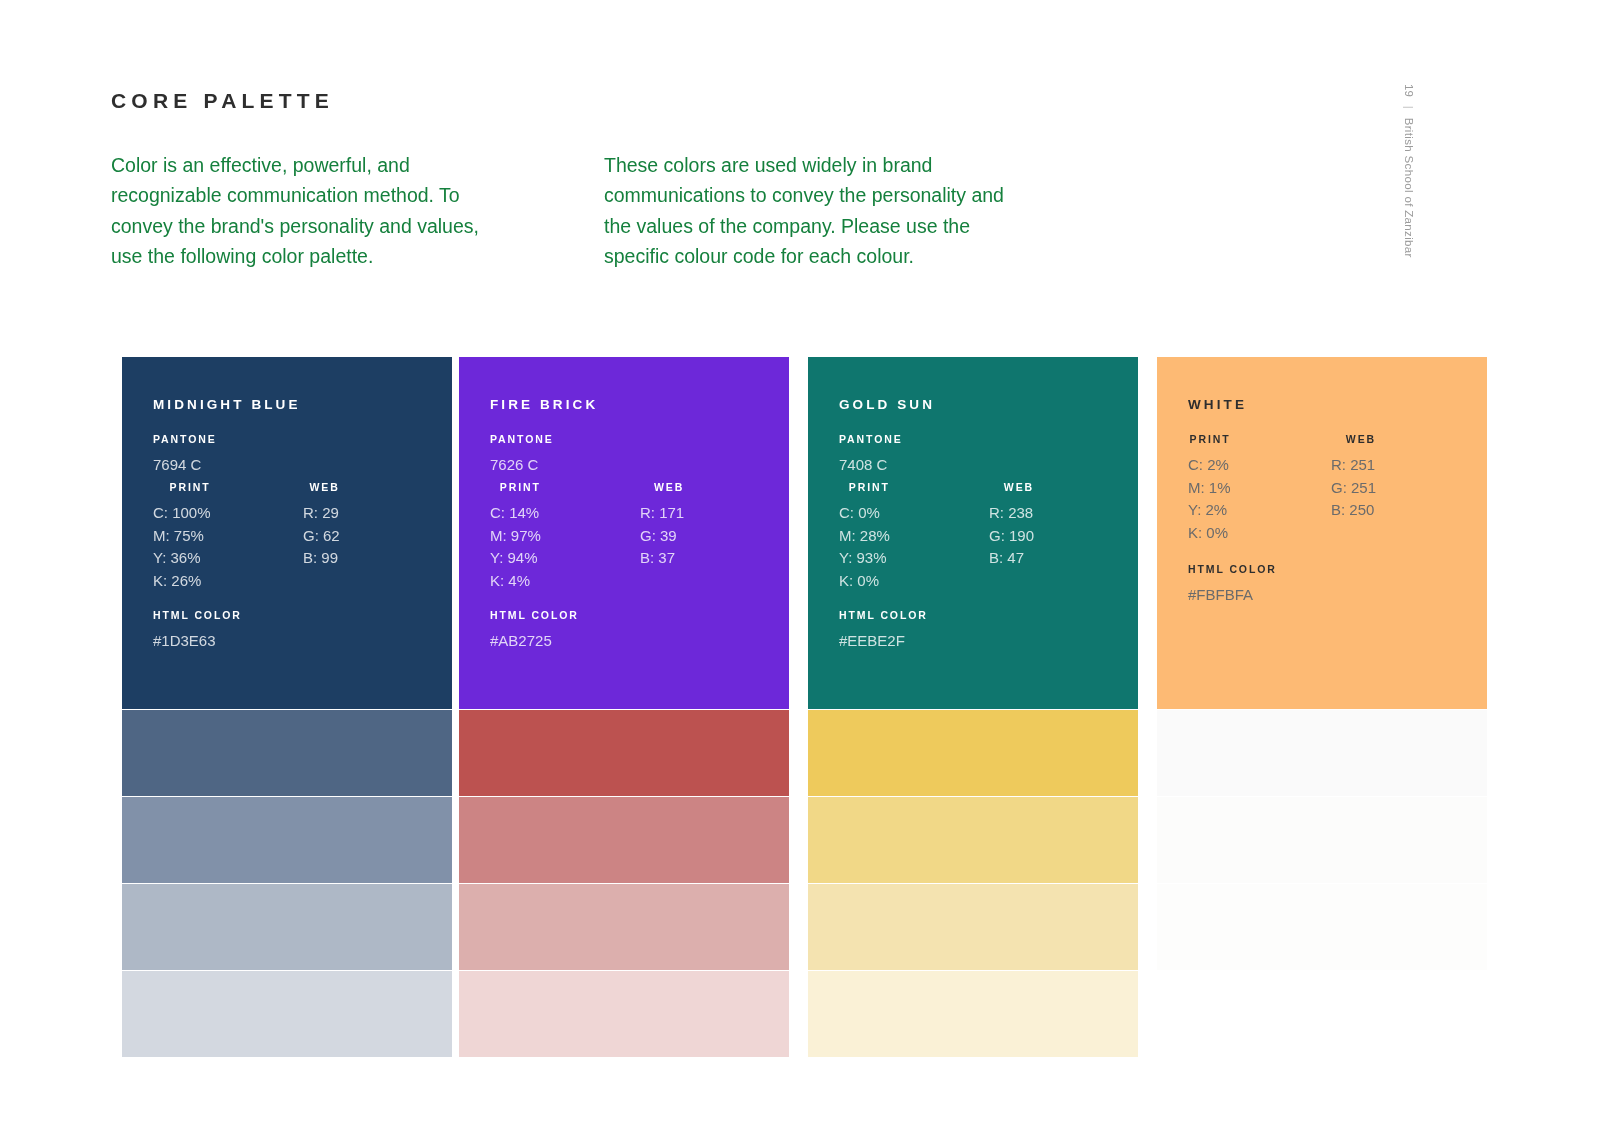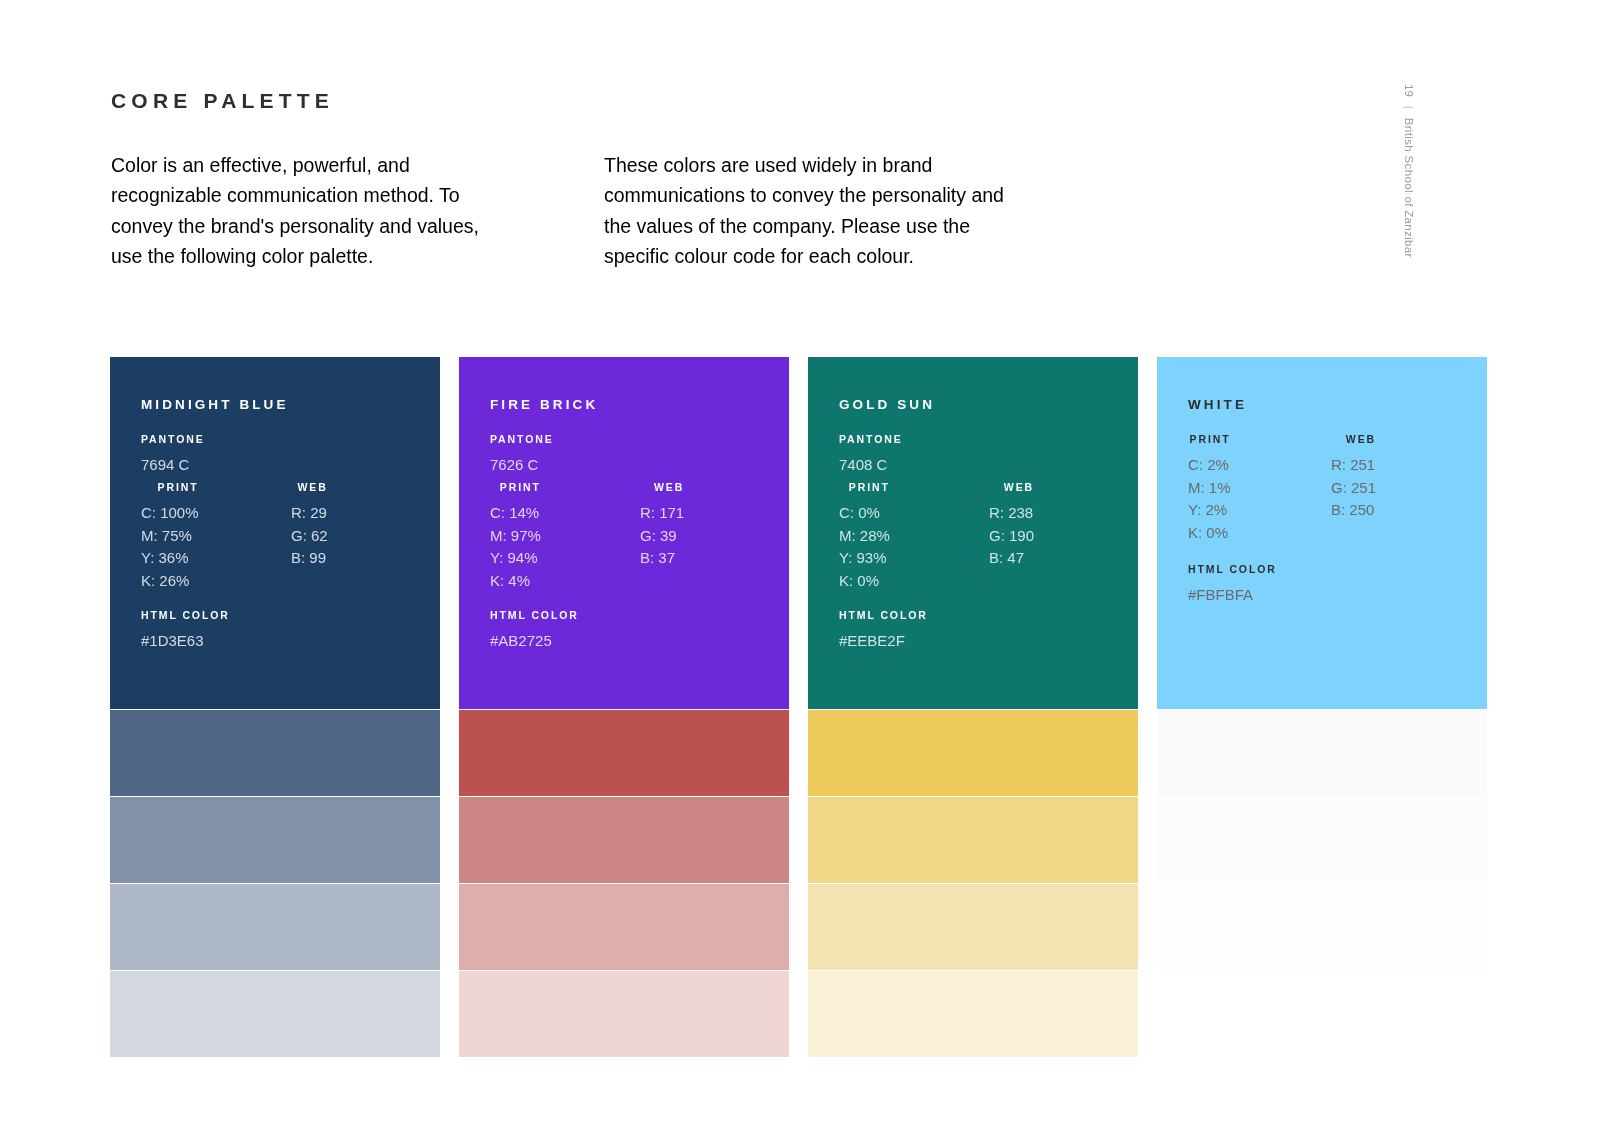--- a/index.html
+++ b/index.html
@@ -25,21 +25,21 @@
     font-weight: bold;
     letter-spacing: 5.2px;
     color: #2e2e2e;
   }
 
   .intro-col {
     position: absolute;
     top: 130px;
     font-size: 19.5px;
     line-height: 30.5px;
-    color: #000000;
+    color: #15803d;
     font-weight: 400;
   }
   #intro-col-left  { left: 111px; width: 400px; }
   #intro-col-right { left: 604px; width: 400px; }
 
   
   #side-footer {
     position: absolute;
     left: 1415px;
     top: 84px;
@@ -63,21 +63,21 @@
     position: absolute;
     left: 110px;
     top: 357px;
     width: 1380px;
   }
   .swatch-col {
     position: absolute;
     top: 0;
     width: 330px;
   }
-  #swatch-col-0 { left: 0px; }
+  #swatch-col-0 { left: 12px; }
   #swatch-col-1 { left: 349px; }
   #swatch-col-2 { left: 698px; }
   #swatch-col-3 { left: 1047px; }
 
   .swatch-main {
     position: relative;
     height: 352px;
     box-sizing: border-box;
   }
   .swatch-inner {
@@ -262,21 +262,21 @@
     </div>
     <div class="tints">
       <div class="tint" style="background: rgb(238, 202, 92);"></div>
       <div class="tint" style="background: rgb(241, 216, 135);"></div>
       <div class="tint" style="background: rgb(244, 227, 176);"></div>
       <div class="tint" style="background: rgb(250, 241, 214);"></div>
     </div>
   </div>
 
   <div class="swatch-col no-pantone" id="swatch-col-3">
-    <div class="swatch-main on-light" style="background: #7dd3fc; text-decoration: underline;">
+    <div class="swatch-main on-light" style="background: #fdba74; text-decoration: underline;">
       <div class="swatch-inner">
         <div class="sw-name">WHITE</div>
         <div class="block block-print">
           <div class="lbl">PRINT</div>
           <div class="val">C: 2%</div>
           <div class="val">M: 1%</div>
           <div class="val">Y: 2%</div>
           <div class="val">K: 0%</div>
         </div>
         <div class="block block-web">

